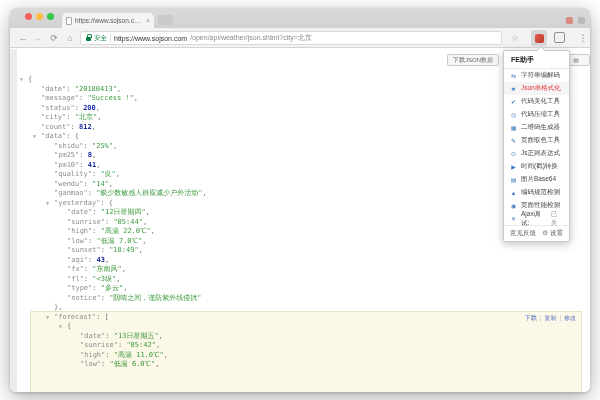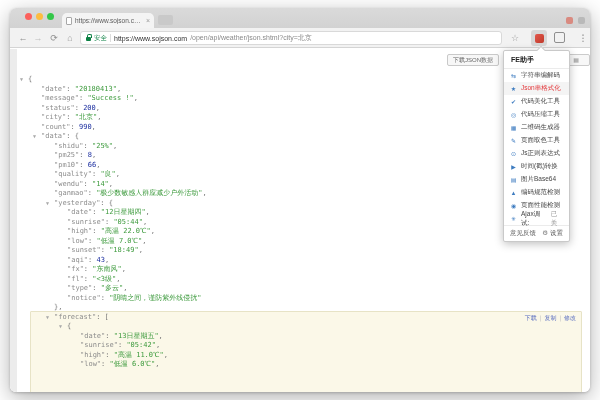--- a/index.html
+++ b/index.html
@@ -61,21 +61,21 @@
   .partial-btn{position:absolute;left:552px;top:5px;width:28px;height:12px;background:#f7f7f7;
     border:1px solid #cbcbcb;border-radius:2px;text-align:center;font-size:6px;color:#999;line-height:11px;}
 
   .jlines{position:absolute;left:0;top:26px;right:0;bottom:0;
     font-family:"DejaVu Sans Mono",monospace;font-size:7px;}
   .jline{position:relative;height:9.5px;line-height:9.5px;white-space:nowrap;z-index:1;}
   .arrow{position:absolute;top:0;font-size:5px;color:#a9a9a9;}
   .jkey{color:#8c8c8c;}
   .jpun{color:#777;}
   .jstr{color:#3c9a3c;}
-  .jnum{color:#1c2fa0;font-weight:normal;}
+  .jnum{color:#1c2fa0;font-weight:bold;}
 
   .hl-bg{position:absolute;left:20px;width:552px;top:236px;height:210px;
     background:#fbf8e8;border:1px solid #e7e3c6;border-radius:1px;z-index:0;}
   .hl-links{position:absolute;top:2px;right:5px;font-size:6px;color:#5a6ec0;z-index:2;}
   .hl-links .hsep{color:#c2c2c2;margin:0 2px;}
 
   
   .popup{position:absolute;left:493px;top:42px;width:67px;background:#fff;
     border:1px solid #c9c9c9;border-radius:2px;box-shadow:0 2px 8px rgba(0,0,0,.25);z-index:10;}
   .popup-notch{position:absolute;left:34px;top:-4px;width:6px;height:6px;background:#fff;
@@ -137,25 +137,25 @@
     <div class="jlines">
       <div class="hl-bg">
         <div class="hl-links" id="hl-links"><span class="hlink">下载</span><span class="hsep">|</span><span class="hlink">复制</span><span class="hsep">|</span><span class="hlink">修改</span></div>
       </div>
       <div id="json-lines">
           <div class="jline" style="padding-left: 18px;"><span class="arrow" style="left: 10px;">▼</span><span class="jpun">{</span></div>
           <div class="jline" style="padding-left: 31px;"><span class="jkey">"date"</span><span class="jpun">: </span><span class="jstr">"20180413"</span><span class="jpun">,</span></div>
           <div class="jline" style="padding-left: 31px;"><span class="jkey">"message"</span><span class="jpun">: </span><span class="jstr">"Success !"</span><span class="jpun">,</span></div>
           <div class="jline" style="padding-left: 31px;"><span class="jkey">"status"</span><span class="jpun">: </span><span class="jnum">200</span><span class="jpun">,</span></div>
           <div class="jline" style="padding-left: 31px;"><span class="jkey">"city"</span><span class="jpun">: </span><span class="jstr">"北京"</span><span class="jpun">,</span></div>
-          <div class="jline" style="padding-left: 31px;"><span class="jkey">"count"</span><span class="jpun">: </span><span class="jnum">990</span><span class="jpun">,</span></div>
+          <div class="jline" style="padding-left: 31px;"><span class="jkey">"count"</span><span class="jpun">: </span><span class="jnum">812</span><span class="jpun">,</span></div>
           <div class="jline" style="padding-left: 31px;"><span class="arrow" style="left: 23px;">▼</span><span class="jkey">"data"</span><span class="jpun">: </span><span class="jpun">{</span></div>
           <div class="jline" style="padding-left: 44px;"><span class="jkey">"shidu"</span><span class="jpun">: </span><span class="jstr">"25%"</span><span class="jpun">,</span></div>
           <div class="jline" style="padding-left: 44px;"><span class="jkey">"pm25"</span><span class="jpun">: </span><span class="jnum">8</span><span class="jpun">,</span></div>
-          <div class="jline" style="padding-left: 44px;"><span class="jkey">"pm10"</span><span class="jpun">: </span><span class="jnum">66</span><span class="jpun">,</span></div>
+          <div class="jline" style="padding-left: 44px;"><span class="jkey">"pm10"</span><span class="jpun">: </span><span class="jnum">41</span><span class="jpun">,</span></div>
           <div class="jline" style="padding-left: 44px;"><span class="jkey">"quality"</span><span class="jpun">: </span><span class="jstr">"良"</span><span class="jpun">,</span></div>
           <div class="jline" style="padding-left: 44px;"><span class="jkey">"wendu"</span><span class="jpun">: </span><span class="jstr">"14"</span><span class="jpun">,</span></div>
           <div class="jline" style="padding-left: 44px;"><span class="jkey">"ganmao"</span><span class="jpun">: </span><span class="jstr">"极少数敏感人群应减少户外活动"</span><span class="jpun">,</span></div>
           <div class="jline" style="padding-left: 44px;"><span class="arrow" style="left: 36px;">▼</span><span class="jkey">"yesterday"</span><span class="jpun">: </span><span class="jpun">{</span></div>
           <div class="jline" style="padding-left: 57px;"><span class="jkey">"date"</span><span class="jpun">: </span><span class="jstr">"12日星期四"</span><span class="jpun">,</span></div>
           <div class="jline" style="padding-left: 57px;"><span class="jkey">"sunrise"</span><span class="jpun">: </span><span class="jstr">"05:44"</span><span class="jpun">,</span></div>
           <div class="jline" style="padding-left: 57px;"><span class="jkey">"high"</span><span class="jpun">: </span><span class="jstr">"高温 22.0℃"</span><span class="jpun">,</span></div>
           <div class="jline" style="padding-left: 57px;"><span class="jkey">"low"</span><span class="jpun">: </span><span class="jstr">"低温 7.0℃"</span><span class="jpun">,</span></div>
           <div class="jline" style="padding-left: 57px;"><span class="jkey">"sunset"</span><span class="jpun">: </span><span class="jstr">"18:49"</span><span class="jpun">,</span></div>
           <div class="jline" style="padding-left: 57px;"><span class="jkey">"aqi"</span><span class="jpun">: </span><span class="jnum">43</span><span class="jpun">,</span></div>

